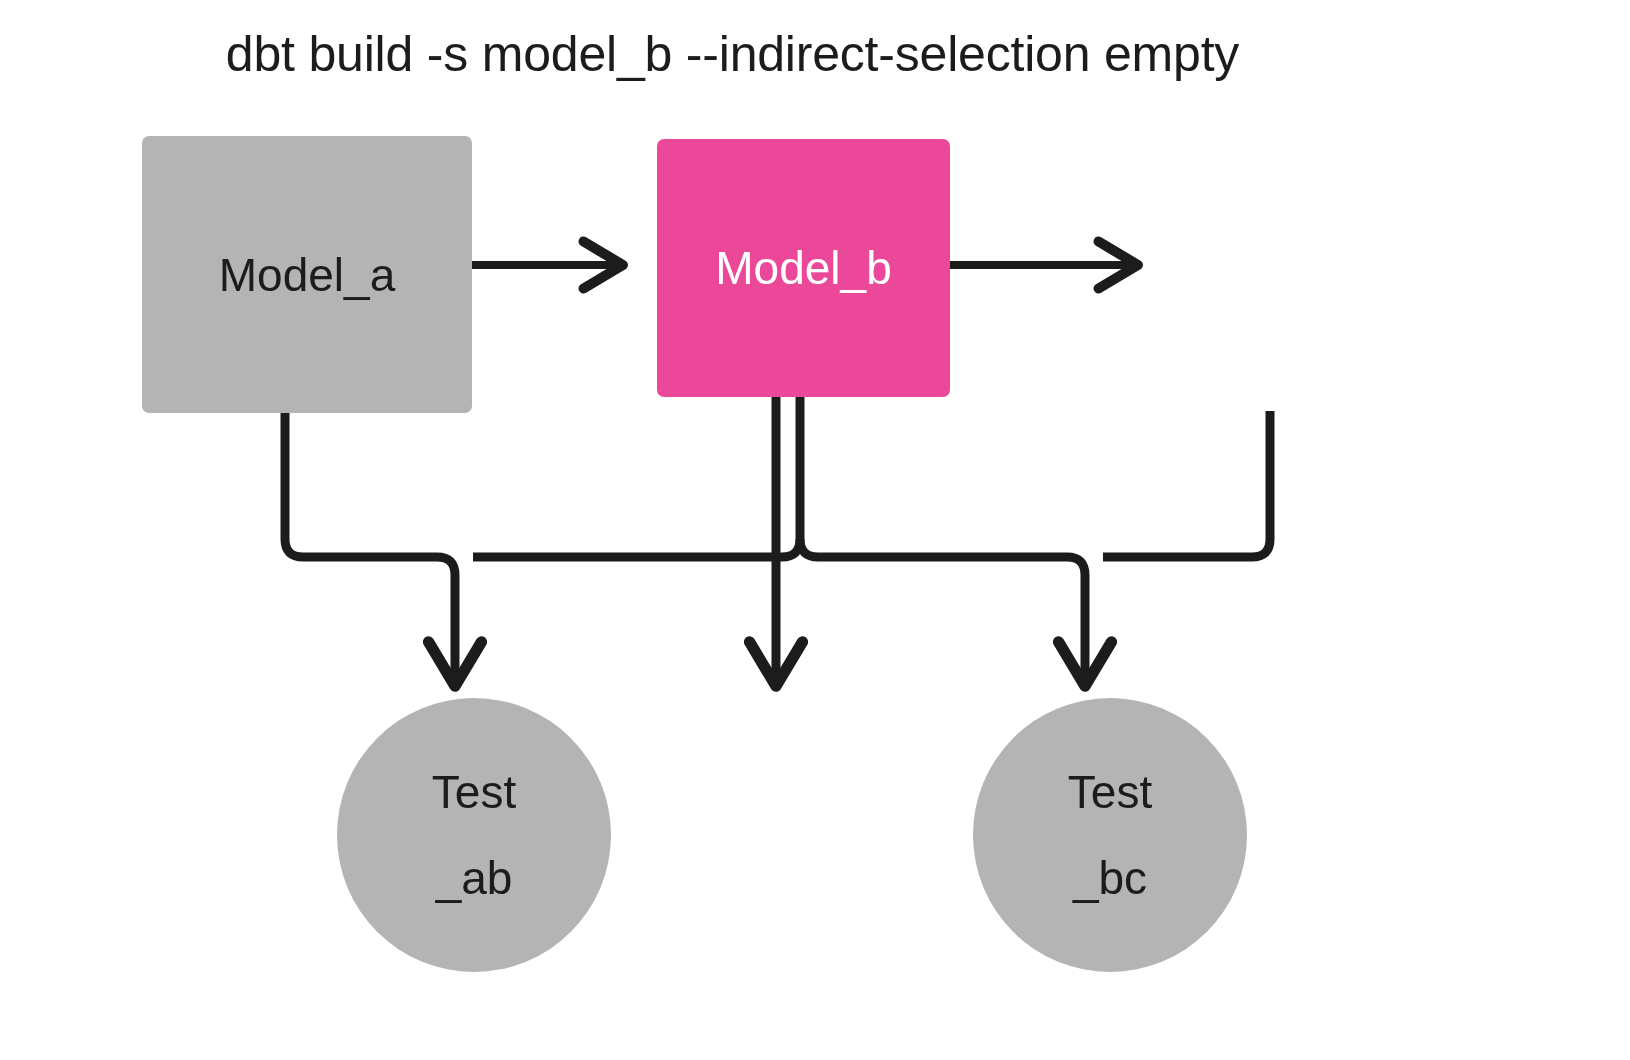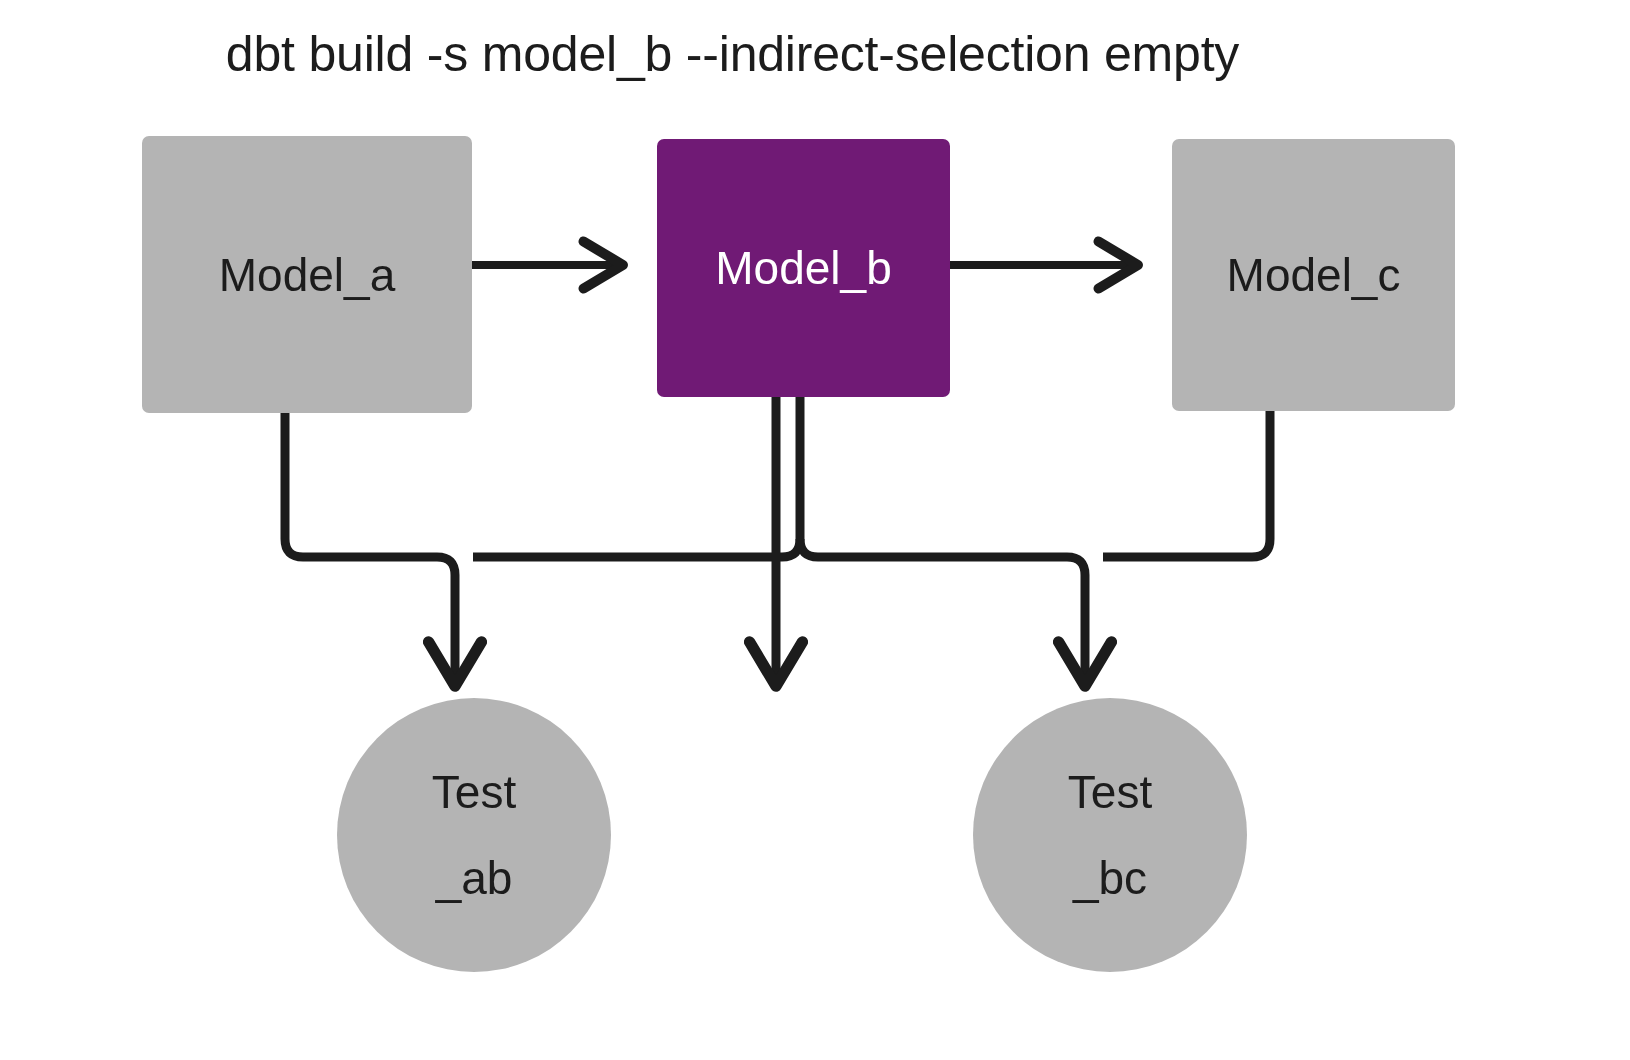--- a/index.html
+++ b/index.html
@@ -48,21 +48,21 @@
     font-size: 46px;
     line-height: 54px;
     box-sizing: border-box;
     margin-left: 20px;
   }
   .model-node.gray {
     background: #b4b4b4;
     color: #1c1c1c;
   }
   .model-node.blue {
-    background: #701a75;
+    background: #ec4899;
     color: #ffffff;
   }
   .test-node {
     position: absolute;
     border-radius: 50%;
     background: #b4b4b4;
     color: #1c1c1c;
     display: flex;
     align-items: center;
     justify-content: center;
@@ -104,23 +104,20 @@
   </svg>
 
   <div class="model-node gray" style="left:122px; top:136px; width:330px; height:277px;">
     <span>Model_a</span>
   </div>
 
   <div class="model-node blue" style="left:637px; top:139px; width:293px; height:258px;">
     <span>Model_b</span>
   </div>
 
-  <div class="model-node gray" style="left:1152px; top:139px; width:283px; height:272px;">
-    <span>Model_c</span>
-  </div>
 
   <div class="test-node" style="left:337px; top:698px; width:274px; height:274px;">
     <span class="tline">Test</span>
     <span class="tline">_ab</span>
   </div>
 
 
   <div class="test-node" style="left:973px; top:698px; width:274px; height:274px;">
     <span class="tline">Test</span>
     <span class="tline">_bc</span>

